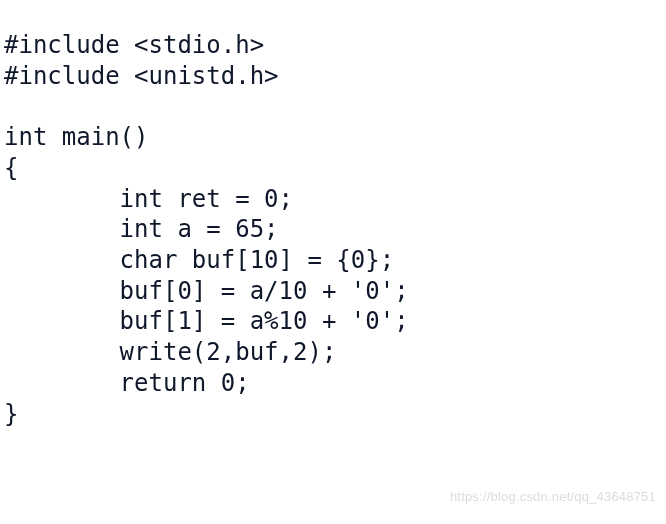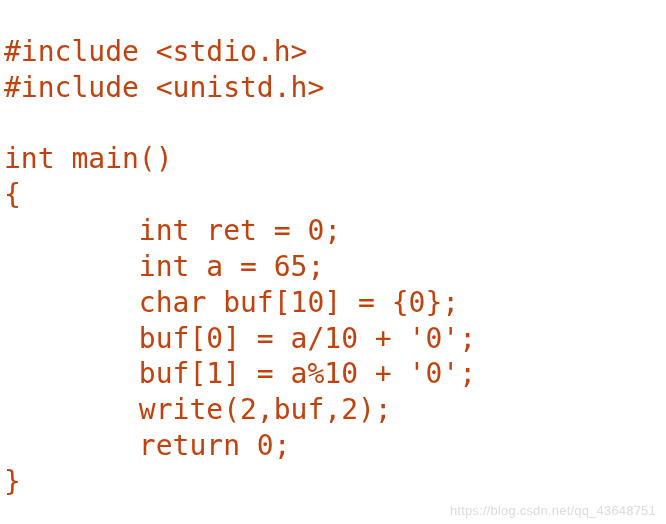--- a/index.html
+++ b/index.html
@@ -5,30 +5,30 @@
   html, body {
     margin: 0;
     padding: 0;
     width: 666px;
     height: 524px;
     background: #ffffff;
     overflow: hidden;
   }
   .code-block {
     font-family: "DejaVu Sans Mono", "Liberation Mono", Consolas, monospace;
-    font-size: 28px;
+    font-size: 24px;
     line-height: 1.28;
     white-space: pre;
-    color: #c2410c;
+    color: #0f172a;
     padding: 6px 4px 0 4px;
   }
   .watermark {
     position: absolute;
     right: 10px;
-    bottom: 6px;
+    bottom: 20px;
     font-family: Arial, sans-serif;
     font-size: 13px;
     color: #dcdcdc;
     letter-spacing: 0.2px;
   }
 </style>
 </head>
 <body>
 
 <pre class="code-block">#include &lt;stdio.h&gt;

